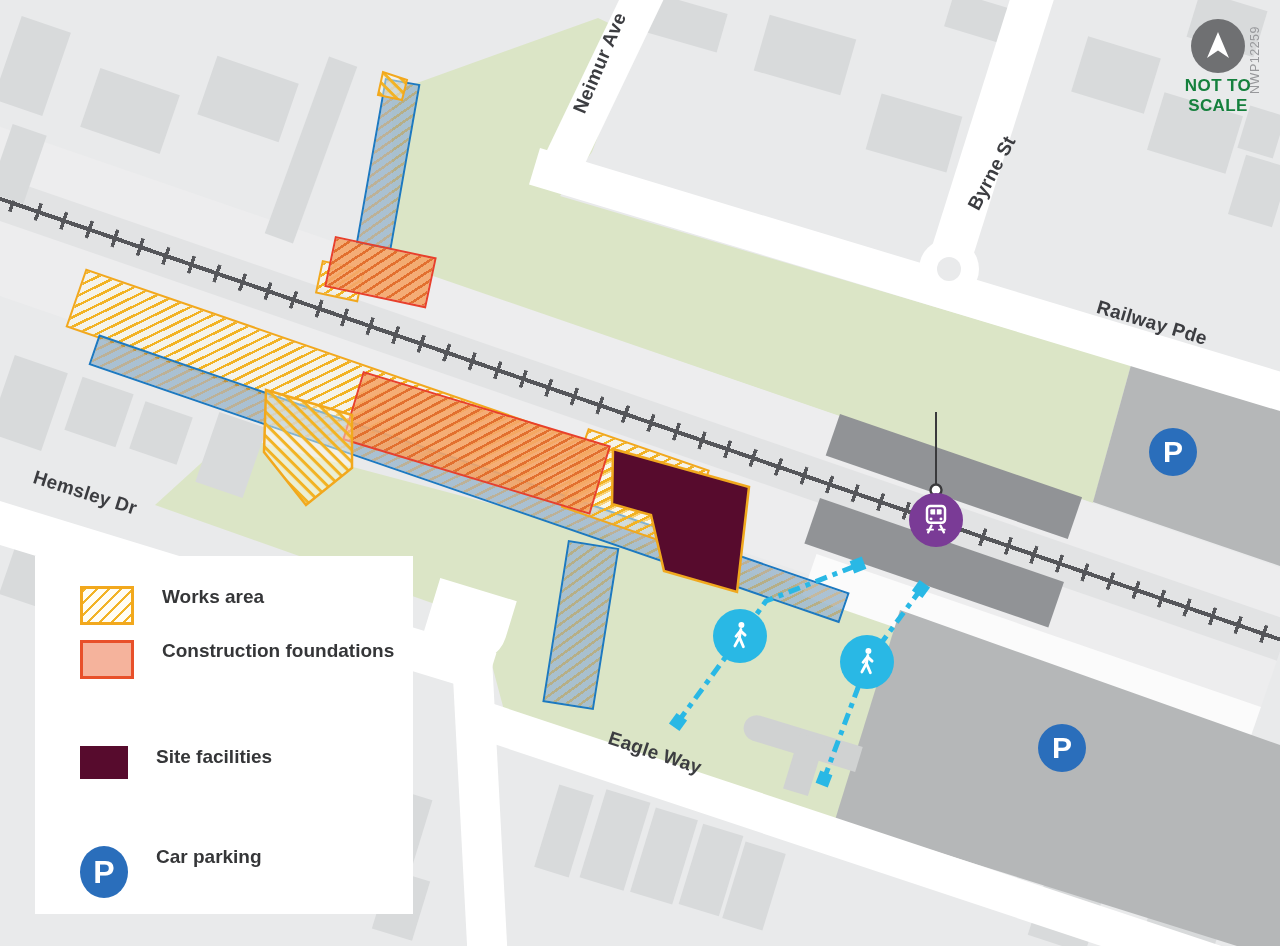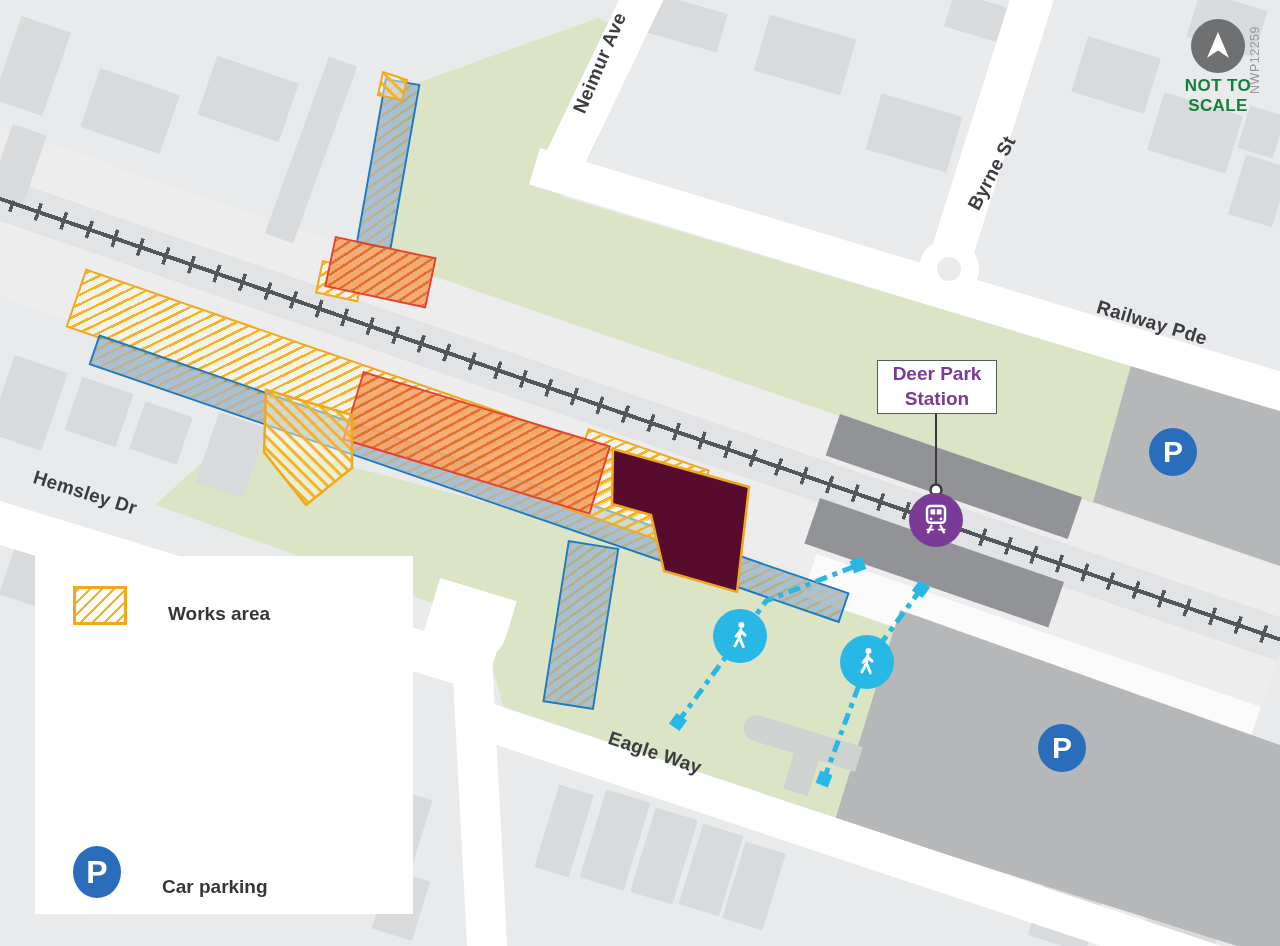--- a/index.html
+++ b/index.html
@@ -38,21 +38,21 @@
   .station-label{position:absolute;left:877px;top:360px;width:118px;height:52px;background:#fff;
     border:1.5px solid #58595b;color:#7a3b96;font-weight:700;font-size:19px;line-height:1.3;
     display:flex;align-items:center;justify-content:center;text-align:center;}
   .north-circle{position:absolute;left:1191px;top:19px;width:54px;height:54px;border-radius:50%;background:#6f7072;
     display:flex;align-items:center;justify-content:center;}
   .scale-note{position:absolute;left:1178px;top:76px;width:80px;color:#15803d;font-size:17px;
     font-weight:600;text-align:center;line-height:1.15;letter-spacing:.4px;}
   .ref-code{position:absolute;left:1248px;top:26px;color:#97989b;font-size:12.5px;letter-spacing:.5px;
     writing-mode:vertical-rl;transform:rotate(180deg);}
   .legend{position:absolute;left:35px;top:556px;width:378px;height:358px;background:#fff;}
-  .leg-row{position:absolute;left:38px;display:flex;align-items:flex-end;gap:13px;}
+  .leg-row{position:absolute;left:45px;display:flex;align-items:flex-start;}
   .leg-swatch{width:48px;height:33px;flex:0 0 48px;}
   .leg-label{margin-left:28px;color:#353638;font-size:19px;font-weight:700;white-space:nowrap;}
   .leg-icon-wrap{width:48px;flex:0 0 48px;display:flex;justify-content:center;position:relative;}
   .leg-dash{position:absolute;top:50%;width:70px;left:-11px;border-top:5px dashed #29b8e5;margin-top:-2px;}
 </style>
 </head>
 <body>
 
 <div class="map">
 
@@ -183,42 +183,47 @@
     </svg>
   </div>
 
   <div class="circle-icon p-circle" style="left:1149px;top:428px;">
     <span>P</span>
   </div>
   <div class="circle-icon p-circle" style="left:1038px;top:724px;">
     <span>P</span>
   </div>
 
-  <div class="station-label">
-    <span>Deer Park Station</span>
-  </div>
 
   <div class="street-label" style="left:20px;top:482px;width:130px;transform:rotate(17.5deg);">Hemsley Dr</div>
   <div class="street-label" style="left:540px;top:52px;width:120px;transform:rotate(-67deg);">Neimur Ave</div>
   <div class="street-label" style="left:932px;top:162px;width:120px;transform:rotate(-62deg);">Byrne St</div>
   <div class="street-label" style="left:1077px;top:312px;width:150px;transform:rotate(16.5deg);">Railway Pde</div>
   <div class="street-label" style="left:585px;top:742px;width:140px;transform:rotate(18.5deg);">Eagle Way</div>
 
   <div class="north-circle">
     <svg width="54" height="54" viewBox="0 0 54 54">
       <path d="M27 13 L38 39 L27 31.5 L16 39 Z" fill="#fff"></path>
     </svg>
   </div>
   <div class="scale-note">NOT TO SCALE</div>
   <div class="ref-code">NWP12259</div>
 
   <div class="legend">
     <div class="leg-row" style="top:30px;">
       <div class="leg-swatch hatch-y" style="border-width:3px;"></div>
       <div class="leg-label">Works area</div>
+    </div>
+    <div class="leg-row" style="top:84px;">
+      <div class="leg-swatch" style="background:#f5b39c;border:3px solid #e8502a;"></div>
+      <div class="leg-label">Construction foundations</div>
+    </div>
+    <div class="leg-row" style="top:190px;">
+      <div class="leg-swatch" style="background:#570b2d;"></div>
+      <div class="leg-label">Site facilities</div>
     </div>
     <div class="leg-row" style="top:290px;">
       <div class="leg-icon-wrap">
         <div class="circle-icon p-circle" style="position:relative;width:52px;height:52px;font-size:32px;">
           <span>P</span>
         </div>
       </div>
       <div class="leg-label">Car parking</div>
     </div>
   </div>

